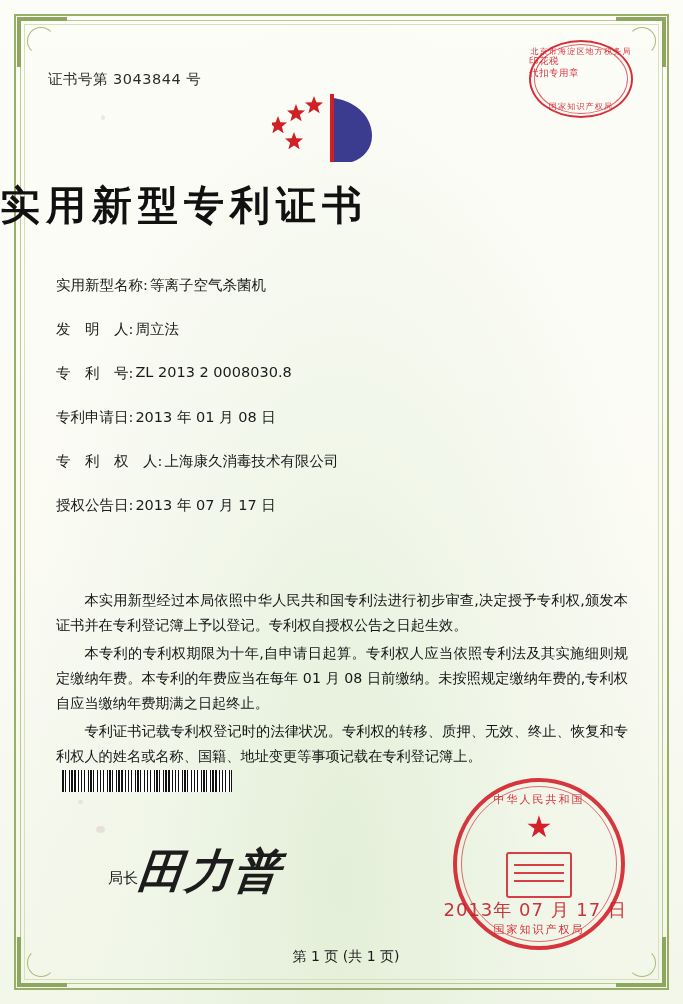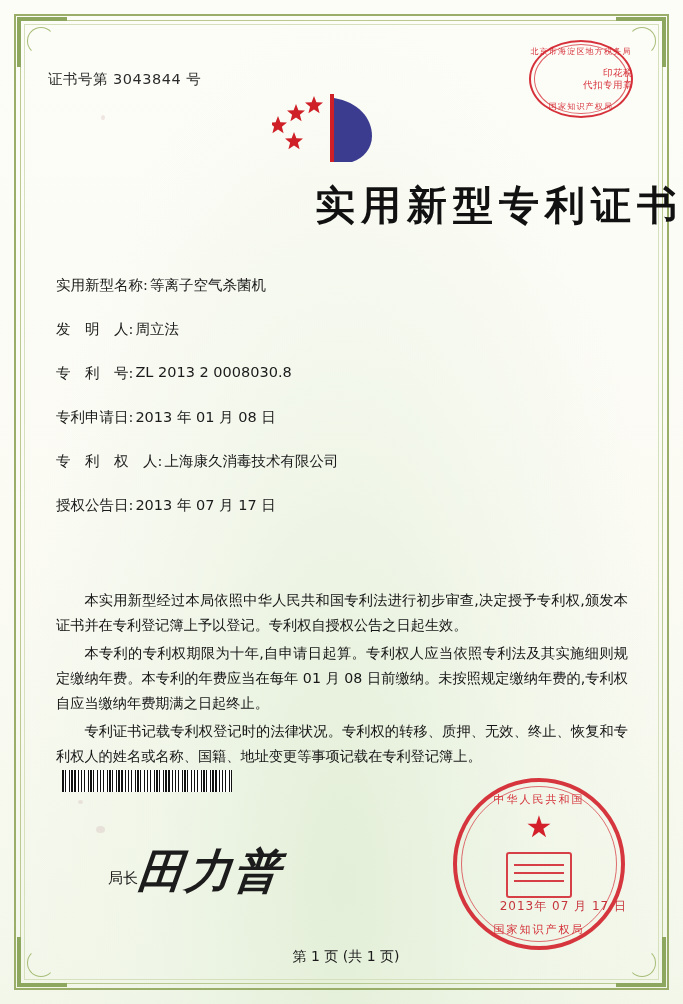--- a/index.html
+++ b/index.html
@@ -105,22 +105,22 @@
   .seal-top .oval-inner {
     position: absolute;
     left: 5px; top: 4px; right: 5px; bottom: 4px;
     border: 1px solid #d3202a;
     border-radius: 50%;
     opacity: 0.7;
   }
   .seal-top .mid {
     position: absolute;
     left: 0; right: 0;
-    top: 27px;
-    text-align: right;
+    top: 15px;
+    text-align: left;
     color: #d3202a;
     font-size: 9.5px;
     line-height: 12px;
     letter-spacing: 0.5px;
     opacity: 0.93;
   }
   .seal-top .arc-top, .seal-top .arc-bottom {
     position: absolute;
     left: 0; right: 0;
     text-align: center;
@@ -129,21 +129,21 @@
     opacity: 0.9;
   }
   .seal-top .arc-top { top: 6px; letter-spacing: 1.2px; }
   .seal-top .arc-bottom { bottom: 6px; letter-spacing: 1.2px; }
 
   
   .doc-title {
     position: absolute;
     left: 0; right: 0;
     top: 178px;
-    text-align: right;
+    text-align: left;
     font-family: "DejaVu Serif", "Liberation Serif", serif;
     font-weight: bold;
     font-size: 40px;
     letter-spacing: 6px;
     color: #111;
   }
 
   
   .fields {
     position: absolute;
@@ -278,21 +278,21 @@
     letter-spacing: 2px;
     opacity: 0.92;
   }
   .seal-main .ring-text.top { top: 14px; }
   .seal-main .ring-text.bottom { bottom: 13px; }
 
   .seal-date {
     position: absolute;
     right: 56px;
     top: 898px;
-    font-size: 12px;
+    font-size: 18px;
     color: #c2202a;
     letter-spacing: 1px;
     opacity: 0.9;
   }
 
   
   .page-footer {
     position: absolute;
     left: 0; right: 0;
     bottom: 38px;

